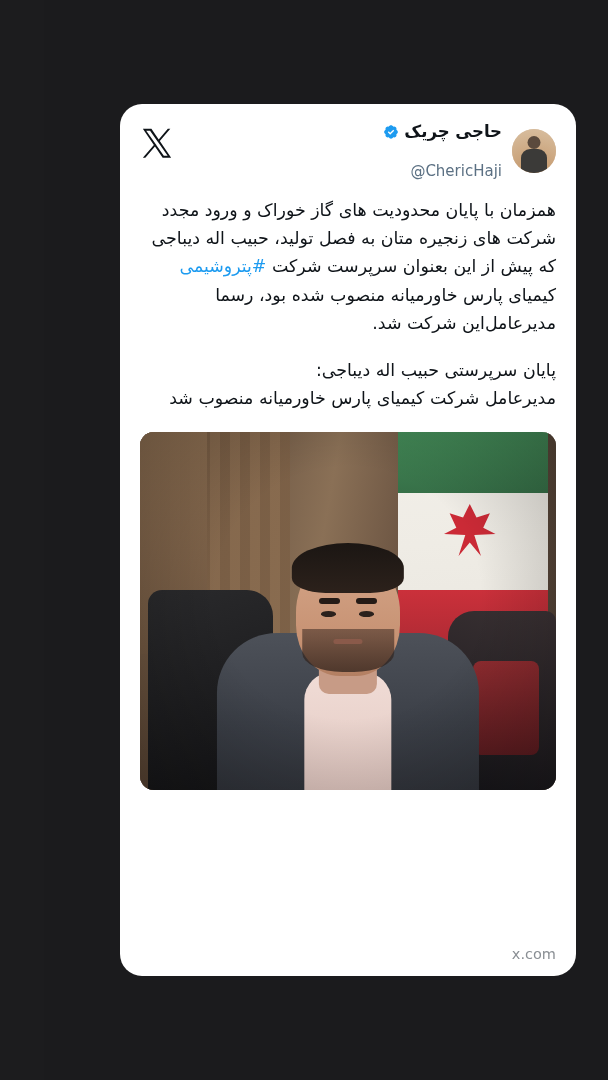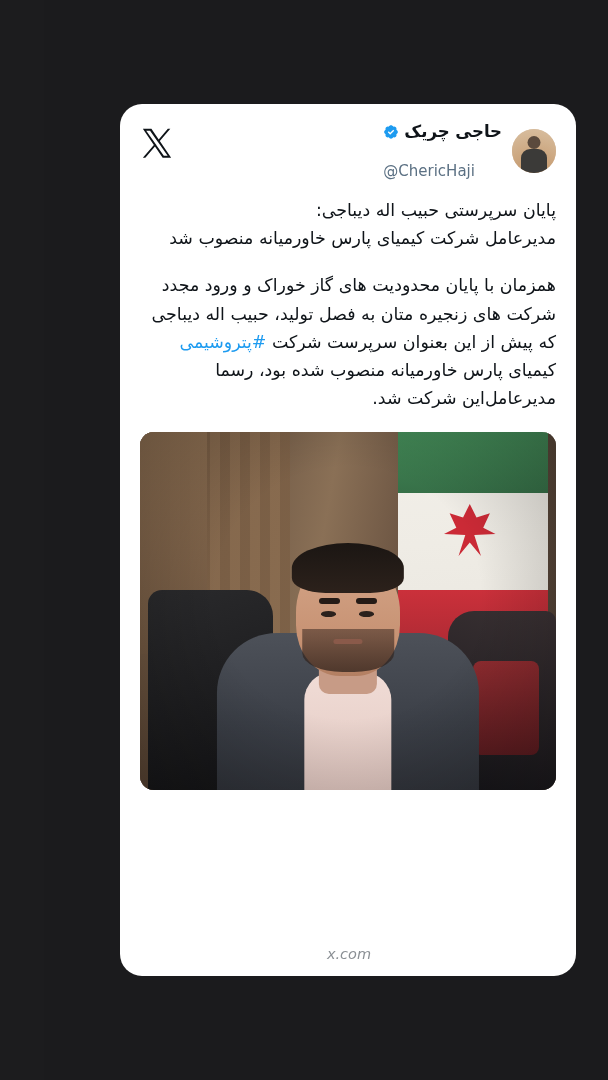--- a/index.html
+++ b/index.html
@@ -108,21 +108,21 @@
   .verified {
     width: 16px;
     height: 16px;
     flex: 0 0 16px;
     display: inline-block;
   }
   .handle {
     font-size: 15px;
     color: #5b7083;
     direction: ltr;
-    text-align: left;
+    text-align: right;
     unicode-bidi: plaintext;
     margin-top: 19px;
   }
   .x-logo {
     width: 34px;
     height: 34px;
     margin-top: 4px;
     flex: 0 0 34px;
   }
 
@@ -327,23 +327,22 @@
   .ph-vign {
     position: absolute; inset: 0;
     background: radial-gradient(ellipse at 50% 45%, rgba(0,0,0,0) 45%, rgba(0,0,0,.28) 100%);
   }
 
   
   .tweet-footer {
     margin-top: auto;
     padding-top: 12px;
     display: flex;
-    justify-content: center;
+    justify-content: flex-end;
     direction: ltr;
-    font-style: italic;
   }
   .source {
     font-size: 14.5px;
     color: #8a8f94;
     direction: ltr;
     padding-left: 2px;
   }
 </style>
 </head>
 <body>
@@ -376,25 +375,25 @@
 
       <div class="x-logo">
         <svg viewBox="0 0 24 24" width="34" height="34" aria-hidden="true">
           <path fill="#0f1419" d="M13.98 10.62 21.4 2h-1.76l-6.44 7.49L8.05 2H2l7.78 11.33L2 22.36h1.76l6.8-7.91 5.43 7.91H22l-8.02-11.74zm-2.4 2.8-.79-1.13L4.39 3.3h2.7l5.06 7.24.79 1.13 6.58 9.41h-2.7l-5.24-7.5z"></path>
         </svg>
       </div>
 
     </div>
 
     <div class="tweet-body">
+      <p class="para"><span>همزمان با پایان محدودیت های گاز خوراک و ورود مجدد شرکت های زنجیره متان به فصل تولید، حبیب اله دیباجی که پیش از این بعنوان سرپرست شرکت </span><span class="hashtag">#پتروشیمی</span><span> کیمیای پارس خاورمیانه منصوب شده بود، رسما مدیرعامل‌این شرکت شد.</span></p>
       <p class="para">
         <span>پایان سرپرستی حبیب اله دیباجی:</span><br>
         <span>مدیرعامل شرکت کیمیای پارس خاورمیانه منصوب شد</span>
       </p>
-      <p class="para"><span>همزمان با پایان محدودیت های گاز خوراک و ورود مجدد شرکت های زنجیره متان به فصل تولید، حبیب اله دیباجی که پیش از این بعنوان سرپرست شرکت </span><span class="hashtag">#پتروشیمی</span><span> کیمیای پارس خاورمیانه منصوب شده بود، رسما مدیرعامل‌این شرکت شد.</span></p>
     </div>
 
     <div class="photo-wrap">
       <div class="ph-wall"></div>
       <div class="ph-wood"></div>
       <div class="ph-wood2"></div>
       <div class="ph-flag"></div>
       <div class="ph-flag-green"></div>
       <div class="ph-flag-red"></div>
       <div class="ph-flag-emblem"></div>

